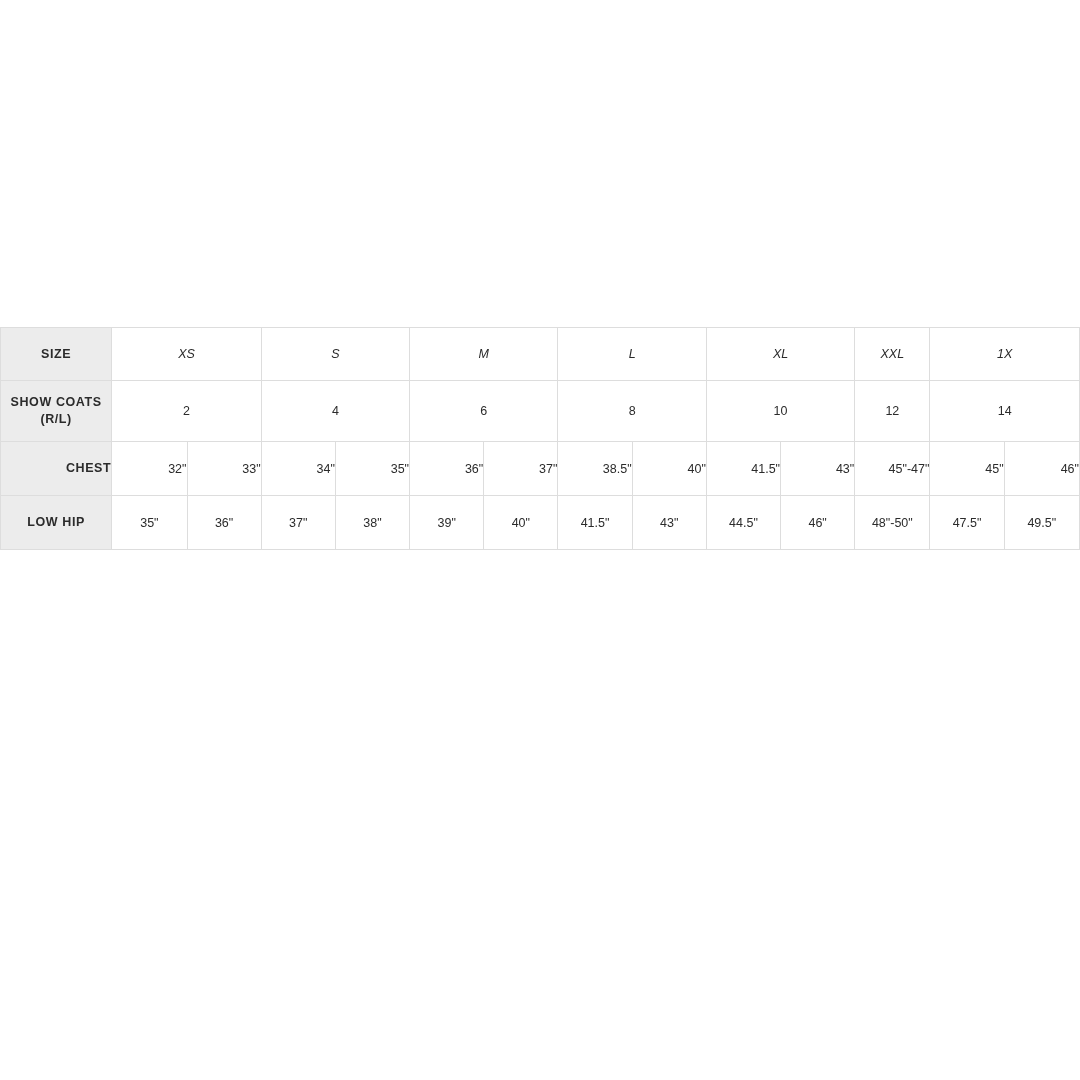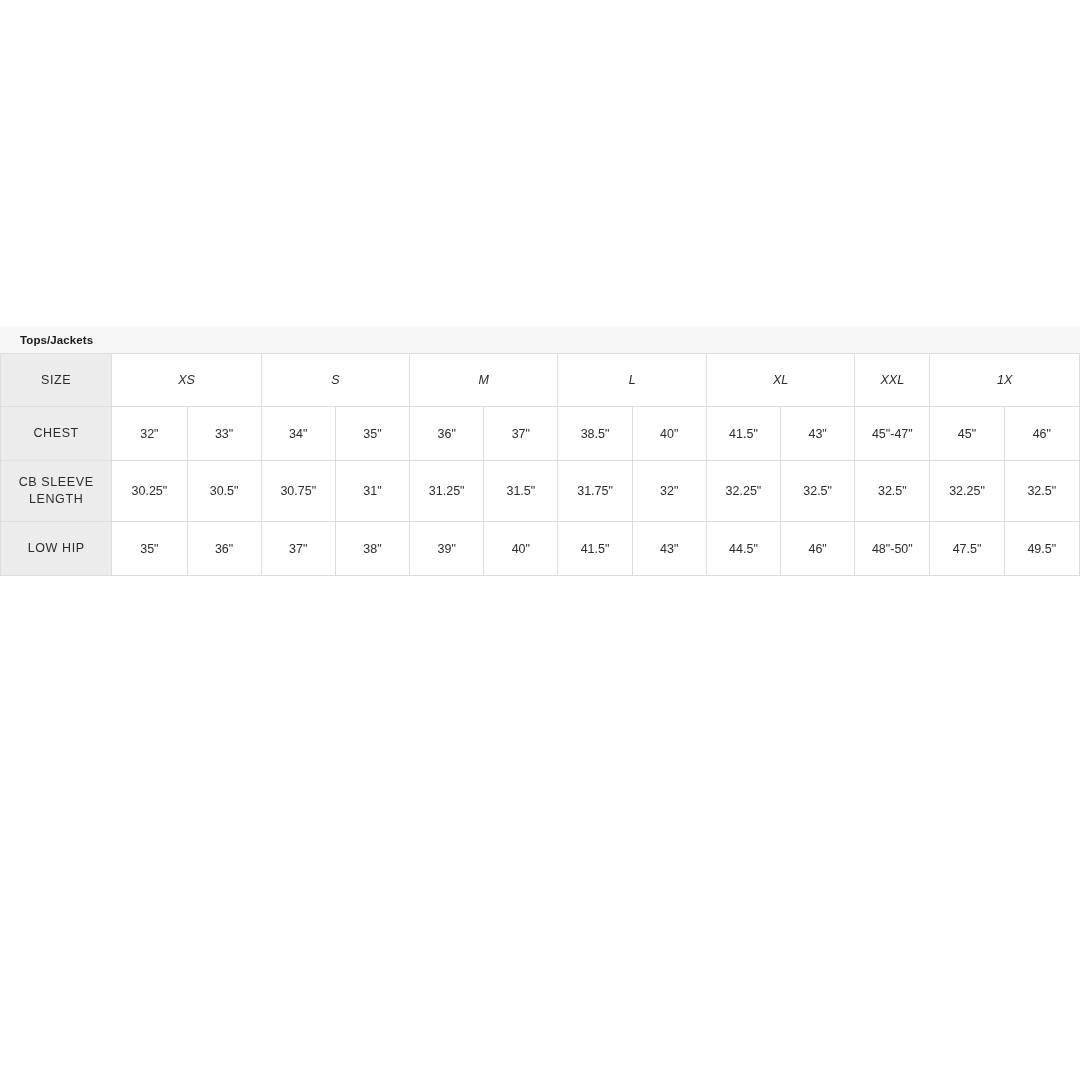--- a/index.html
+++ b/index.html
@@ -49,60 +49,57 @@
     text-align: center;
     vertical-align: middle;
     font-size: 12.5px;
     color: #2b2b2b;
     padding: 0;
     height: 53px;
   }
 
   td.rowhead {
     background: #ececec;
-    font-weight: normal;
+    font-weight: bold;
     font-size: 11.5px;
     letter-spacing: 0.6px;
     color: #1a1a1a;
     border-left: none;
     border-right: 1px solid #dddddd;
     line-height: 1.35;
     width: 111px;
   }
   td.rowhead.tall {
     height: 60px;
   }
 
   tr.r-size td { height: 52px; }
   tr.r-dress td { height: 52px; }
   tr.r-show td { height: 60px; }
-  tr.r-chest td { height: 53px; }
+  tr.r-chest td { height: 53px; text-align: right; }
   tr.r-sleeve td { height: 60px; }
   tr.r-waist td { height: 53px; }
   tr.r-lowhip td { height: 53px; }
 
   td.val {
     font-size: 12.5px;
   }
   td.sizelabel {
     font-size: 12.5px;
     font-style: italic;
   }
   td.blank {
     background: #ffffff;
   }
 </style>
 </head>
 <body>
 
 <div class="chart-wrap">
 
-  <div class="chart-title-bar">
-    <span class="chart-title">Tops/Jackets</span>
-  </div>
 
   <table class="size-table">
     <colgroup>
       <col style="width:111px">
       <col style="width:75px">
         <col style="width:74px">
       <col style="width:74px">
         <col style="width:74px">
       <col style="width:74px">
         <col style="width:74px">
@@ -120,57 +117,51 @@
         <td class="sizelabel" colspan="2">XS</td>
         <td class="sizelabel" colspan="2">S</td>
         <td class="sizelabel" colspan="2">M</td>
         <td class="sizelabel" colspan="2">L</td>
         <td class="sizelabel" colspan="2">XL</td>
         <td class="sizelabel">XXL</td>
         <td class="sizelabel" colspan="2">1X</td>
       </tr>
 
 
+      <tr class="r-show">
+        <td class="rowhead tall">
+          <div>SHOW COATS</div>
+          <div>(R/L)</div>
+        </td>
+        <td class="val" colspan="2">2</td>
+        <td class="val" colspan="2">4</td>
+        <td class="val" colspan="2">6</td>
+        <td class="val" colspan="2">8</td>
+        <td class="val" colspan="2">10</td>
+        <td class="val">12</td>
+        <td class="val" colspan="2">14</td>
+      </tr>
 
       <tr class="r-chest">
         <td class="rowhead">CHEST</td>
         <td class="val">32"</td>
         <td class="val">33"</td>
         <td class="val">34"</td>
         <td class="val">35"</td>
         <td class="val">36"</td>
         <td class="val">37"</td>
         <td class="val">38.5"</td>
         <td class="val">40"</td>
         <td class="val">41.5"</td>
         <td class="val">43"</td>
         <td class="val">45"-47"</td>
         <td class="val">45"</td>
         <td class="val">46"</td>
       </tr>
 
-      <tr class="r-sleeve">
-        <td class="rowhead tall">
-          <div>CB SLEEVE</div>
-          <div>LENGTH</div>
-        </td>
-        <td class="val">30.25"</td>
-        <td class="val">30.5"</td>
-        <td class="val">30.75"</td>
-        <td class="val">31"</td>
-        <td class="val">31.25"</td>
-        <td class="val">31.5"</td>
-        <td class="val">31.75"</td>
-        <td class="val">32"</td>
-        <td class="val">32.25"</td>
-        <td class="val">32.5"</td>
-        <td class="val">32.5"</td>
-        <td class="val">32.25"</td>
-        <td class="val">32.5"</td>
-      </tr>
 
 
       <tr class="r-lowhip">
         <td class="rowhead">LOW HIP</td>
         <td class="val">35"</td>
         <td class="val">36"</td>
         <td class="val">37"</td>
         <td class="val">38"</td>
         <td class="val">39"</td>
         <td class="val">40"</td>

